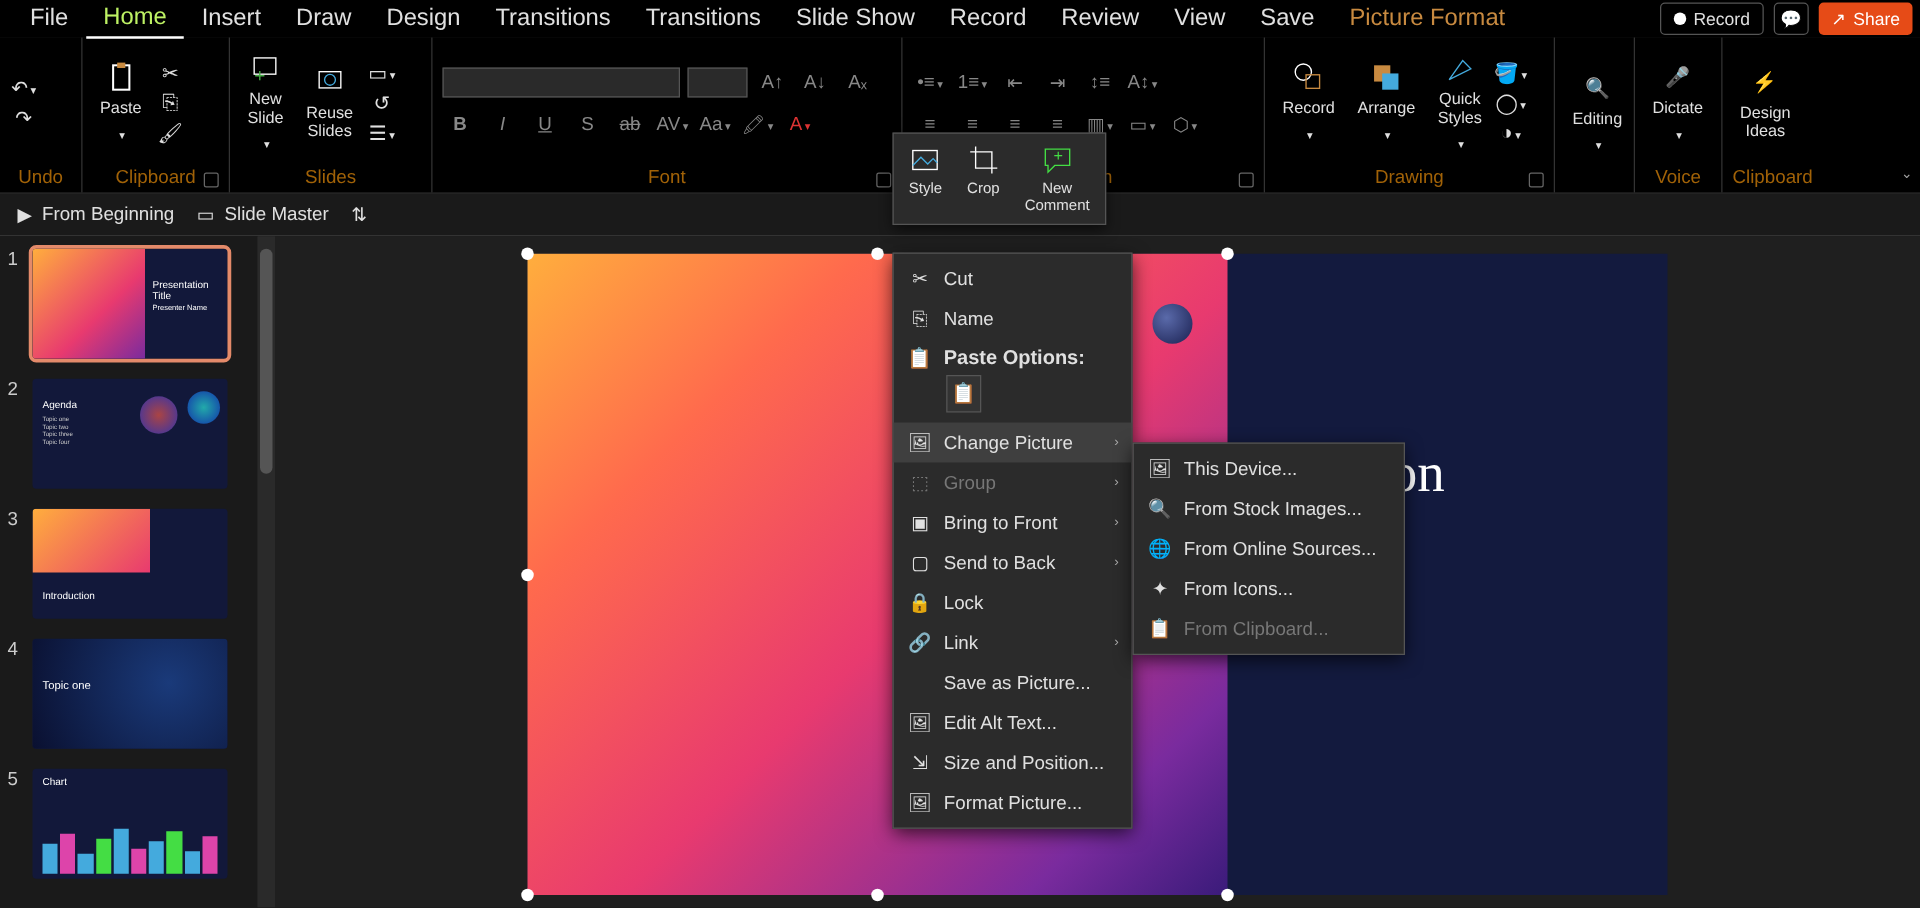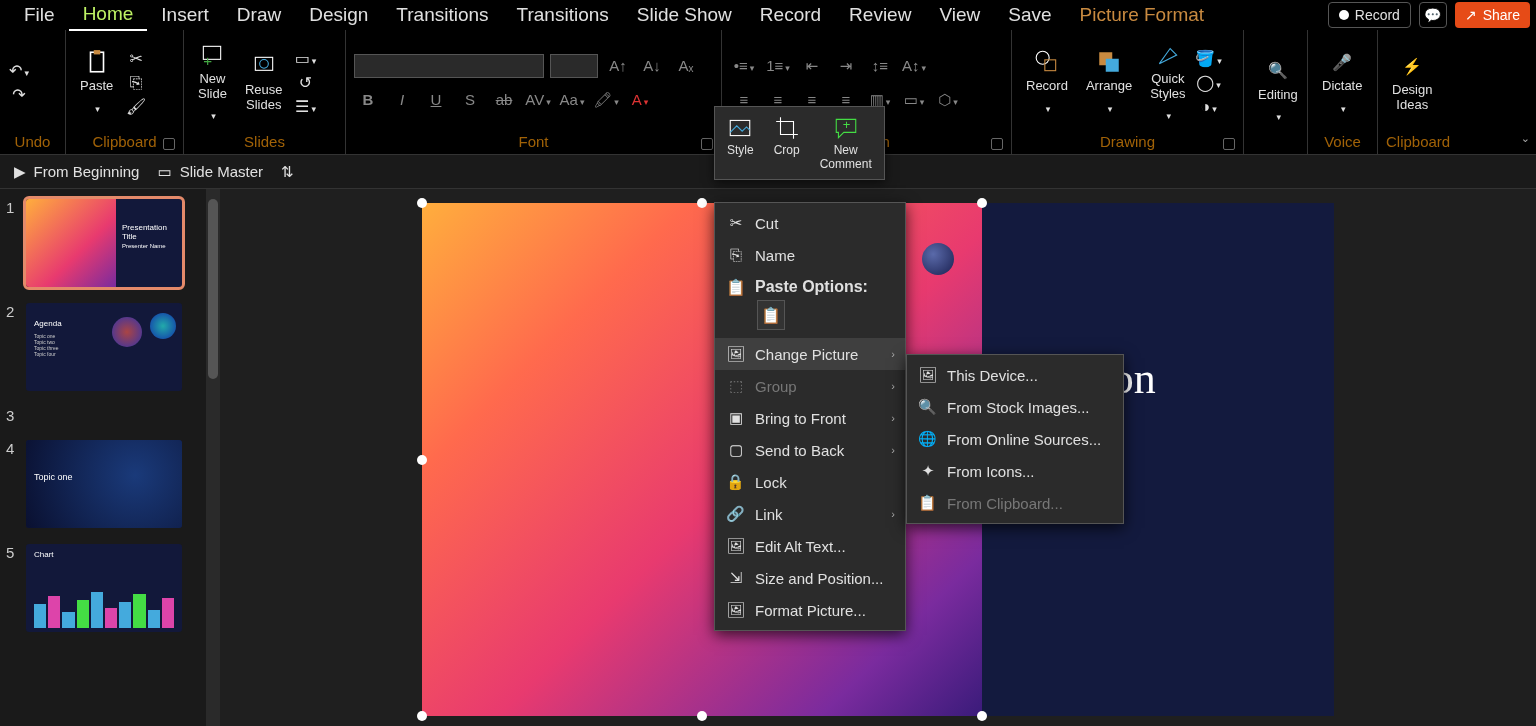--- a/index.html
+++ b/index.html
@@ -336,20 +336,24 @@
         <div class="thumb-num">2</div>
       <div class="thumb">
           <div class="t2-title">Agenda</div>
           <div class="t2-circ1"></div>
           <div class="t2-circ2"></div>
         <div style="position:absolute;left:8px;top:30px;font-size:5px;color:#ccc"><span>Topic one</span><br><span>Topic two</span><br><span>Topic three</span><br><span>Topic four</span></div>
         </div>
       </div>
     <div class="thumb-row">
         <div class="thumb-num">3</div>
+      <div class="thumb">
+          <div class="t3-left"></div>
+          <div style="position:absolute;left:8px;bottom:14px;font-size:8px;color:#fff">Introduction</div>
+        </div>
       </div>
     <div class="thumb-row">
         <div class="thumb-num">4</div>
       <div class="thumb">
           <div class="t4-bg"></div>
           <div class="t4-title">Topic one</div>
         </div>
       </div>
     <div class="thumb-row">
         <div class="thumb-num">5</div>
@@ -460,20 +464,24 @@
   <div class="cm-item">
       <span class="cm-icon">🔒</span>
       <span>Lock</span>
     </div>
   <div class="cm-item">
       <span class="cm-icon">🔗</span>
       <span>Link</span>
       <span class="arrow">›</span>
     </div>
   <div class="cm-item">
+      <span class="cm-icon"></span>
+      <span>Save as Picture...</span>
+    </div>
+  <div class="cm-item">
       <span class="cm-icon">🖼</span>
       <span>Edit Alt Text...</span>
     </div>
   <div class="cm-item">
       <span class="cm-icon">⇲</span>
       <span>Size and Position...</span>
     </div>
   <div class="cm-item">
       <span class="cm-icon">🖼</span>
       <span>Format Picture...</span>

